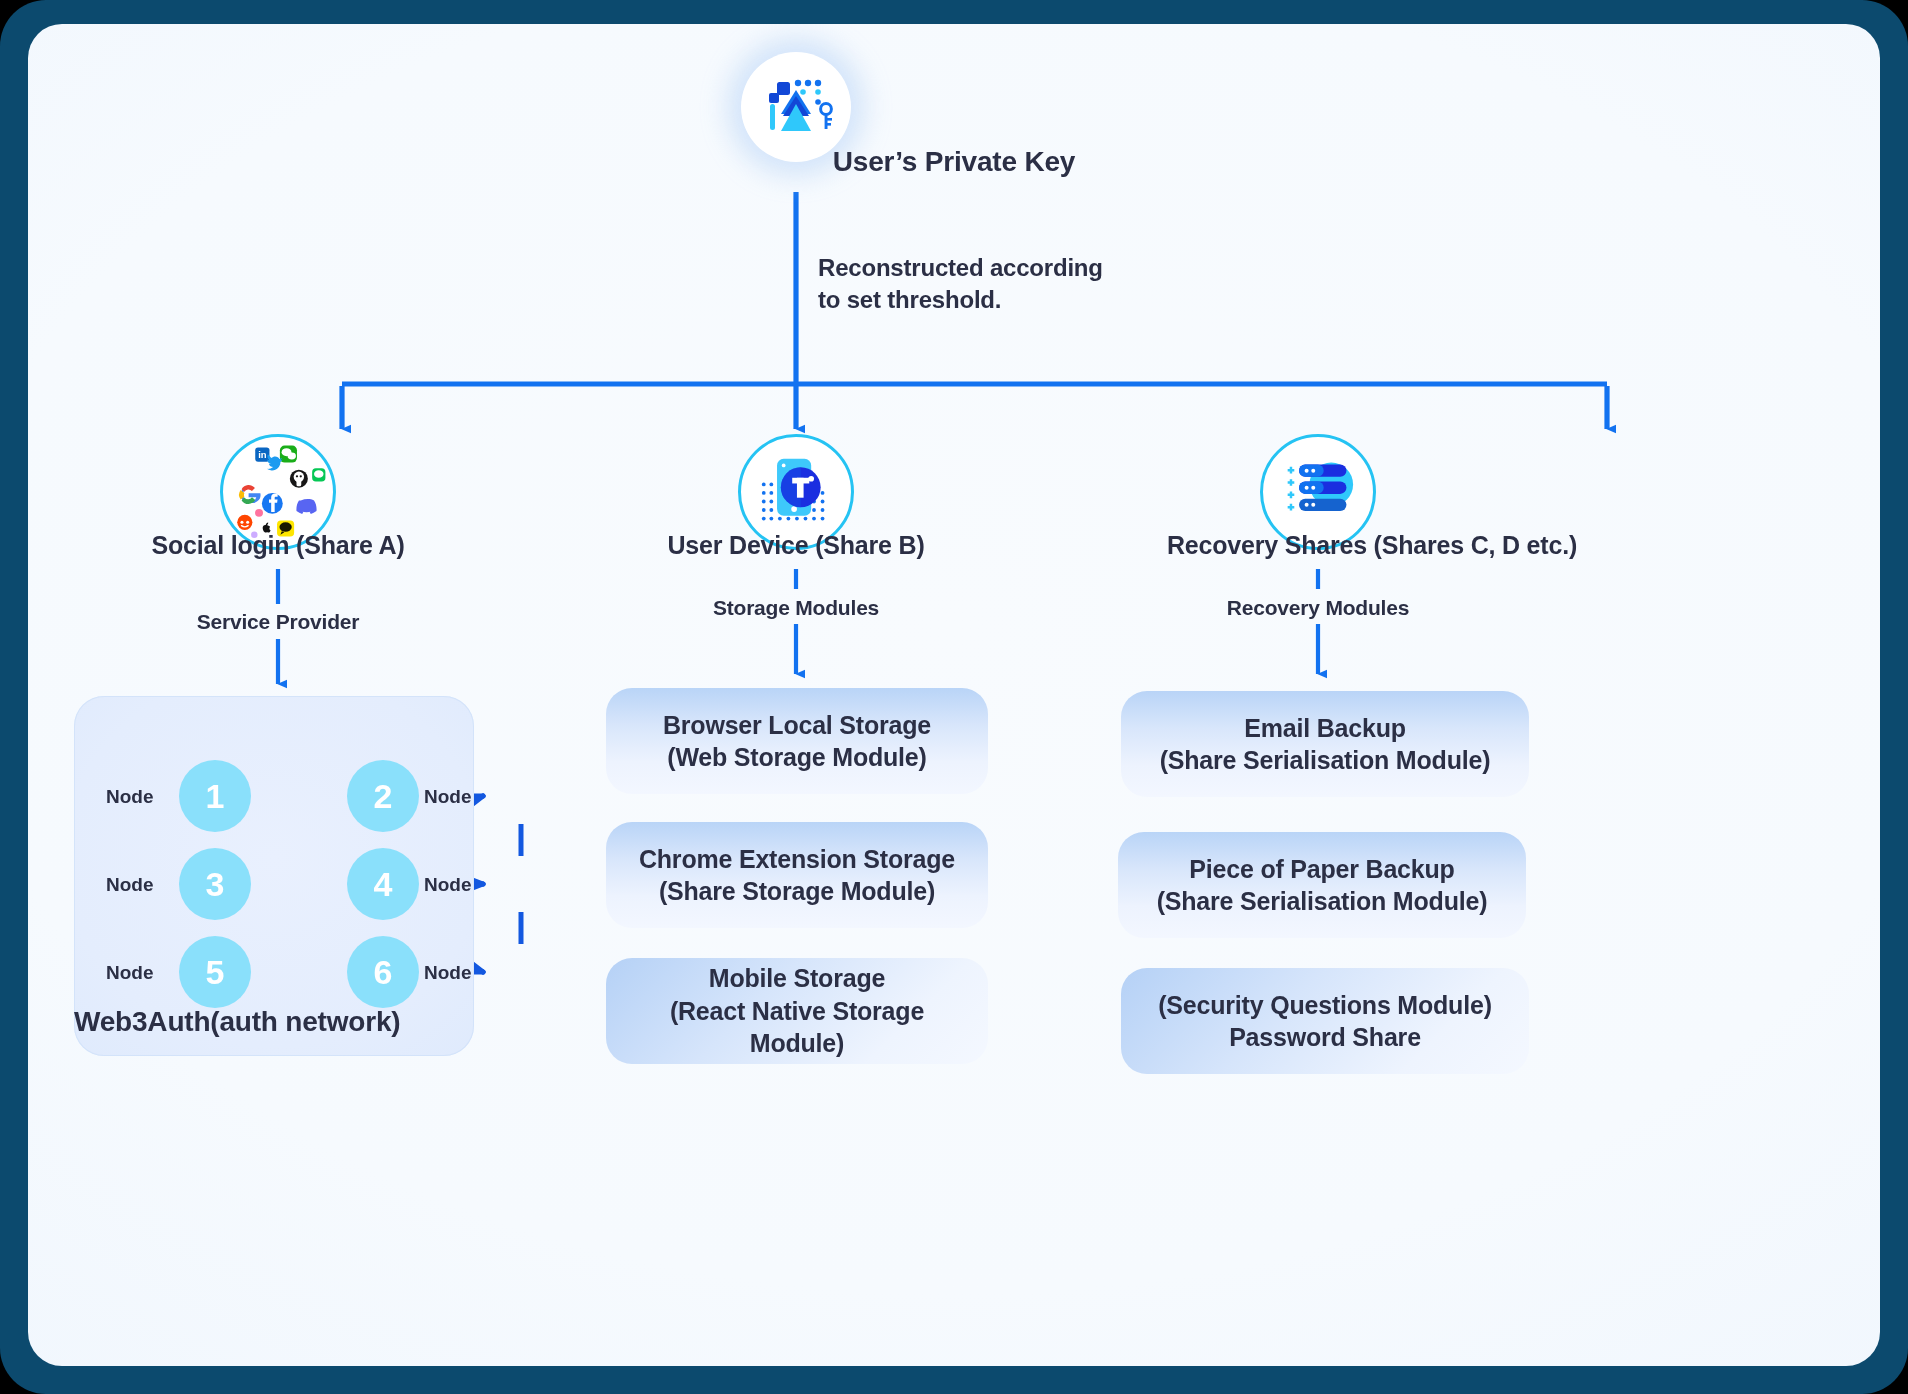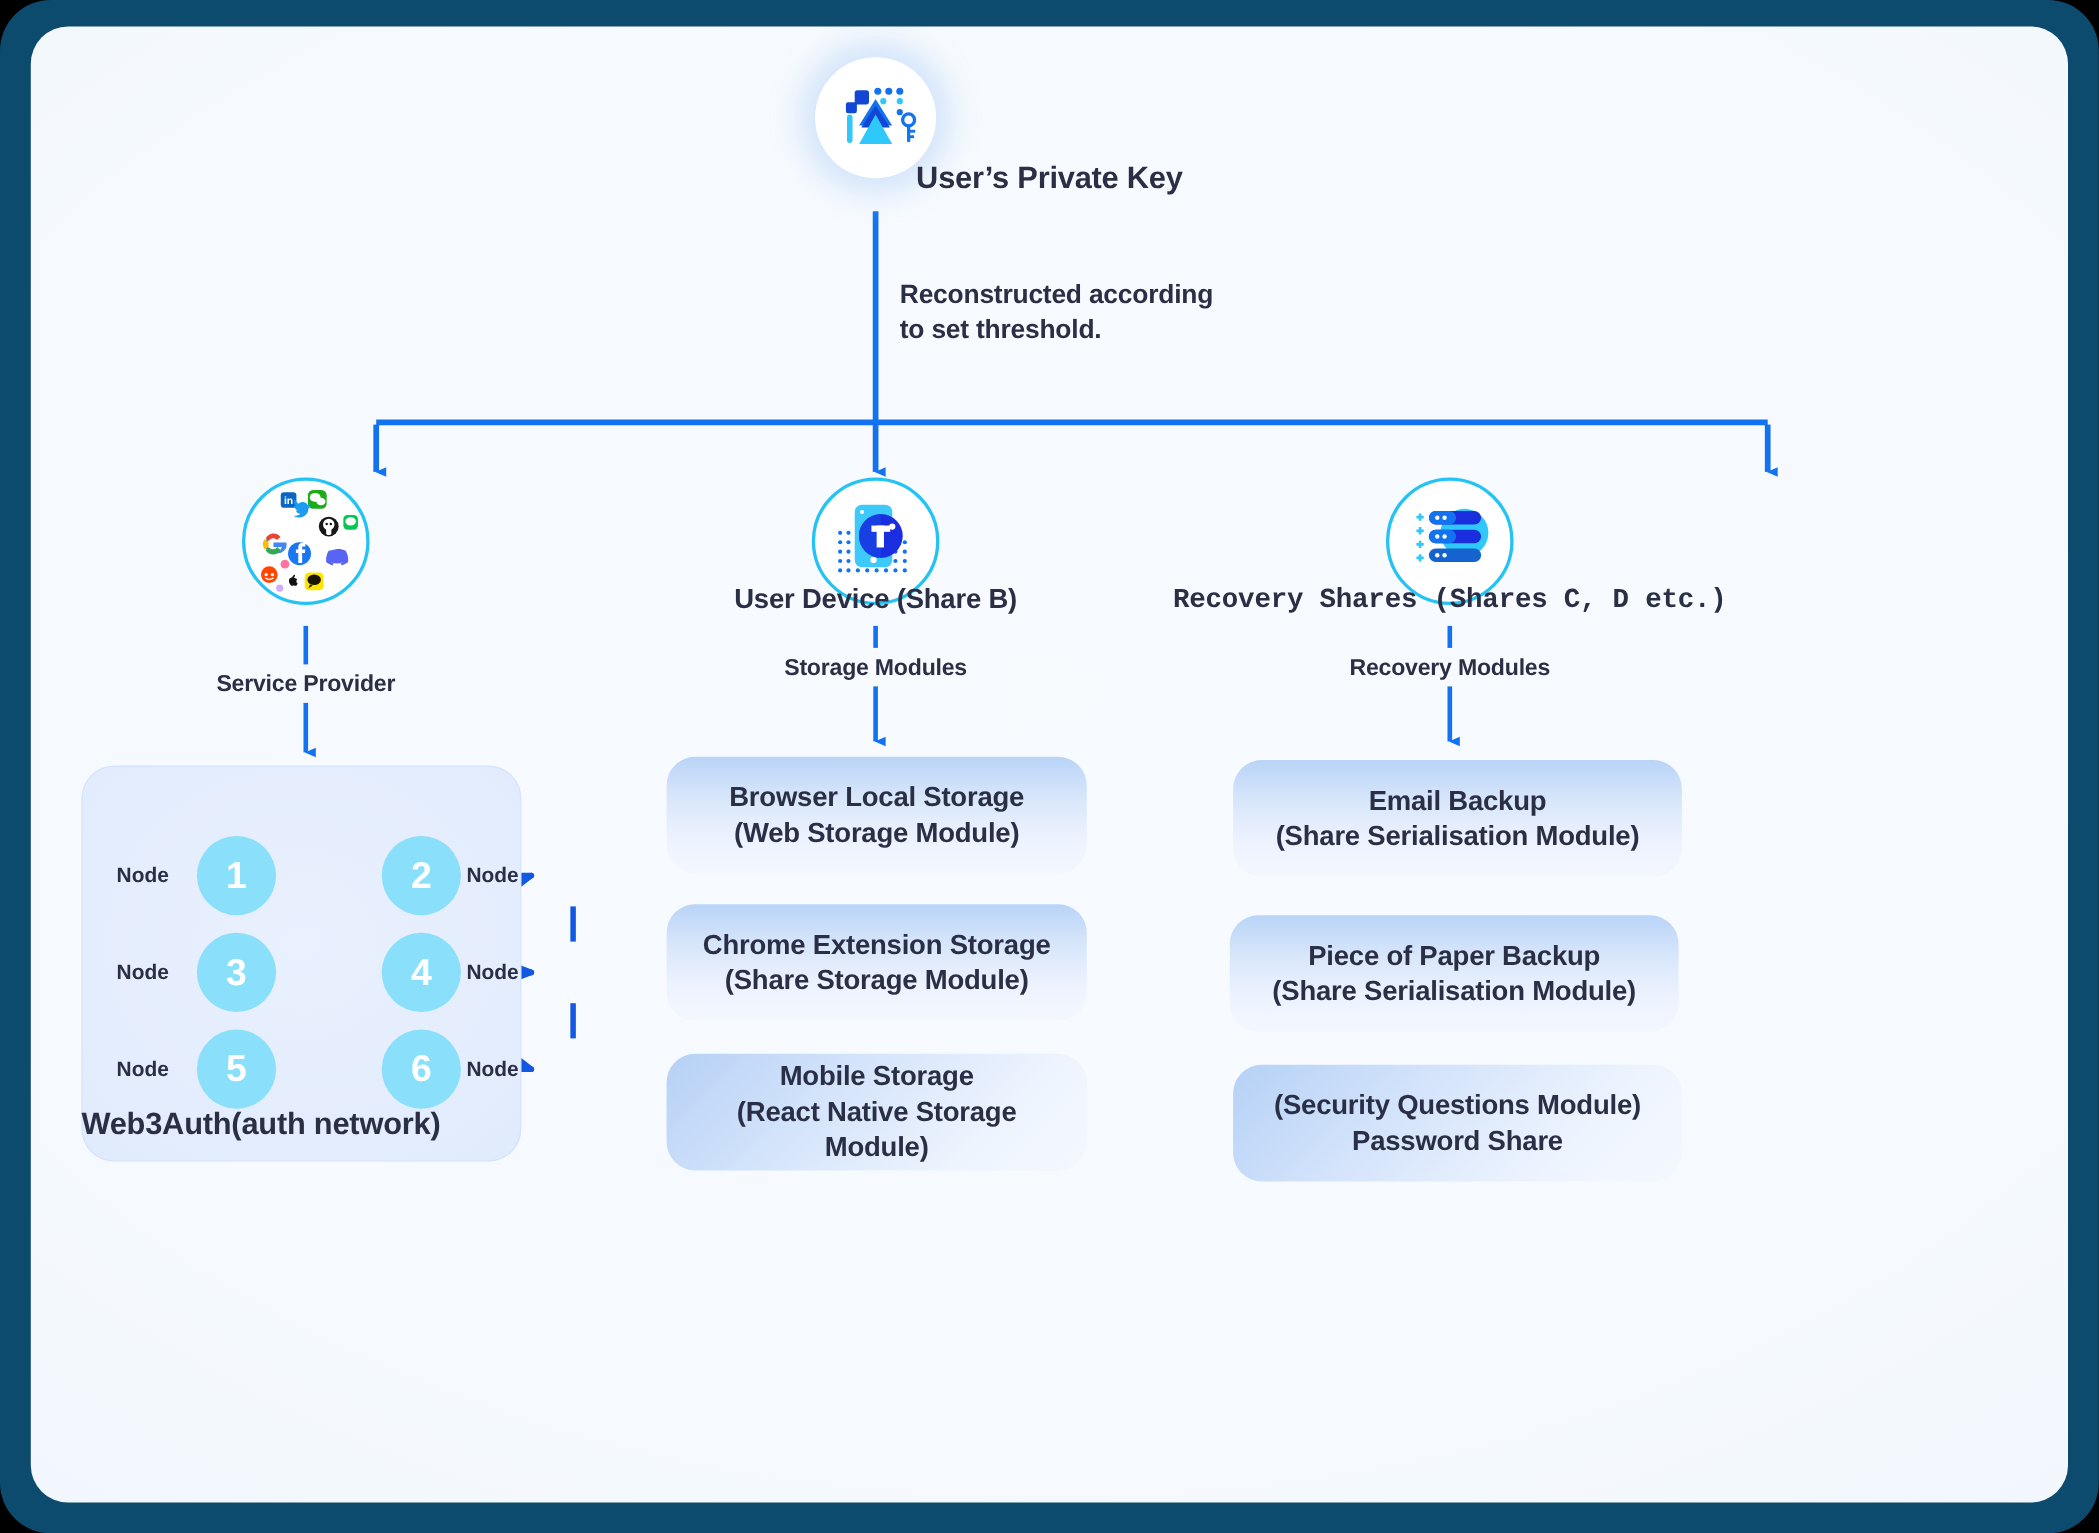--- a/index.html
+++ b/index.html
@@ -237,20 +237,21 @@
         <path d="M48.4,93.8 c-0.9,-1.1 -2.3,-1 -3,-1 c-0.8,0 -1.9,-0.2 -2.8,0.9 c-1,1.1 -0.9,3.2 -0.2,4.7 c0.6,1.3 1.4,2.4 2.2,2.4 c0.6,0 1,-0.4 1.8,-0.4 c0.9,0 1.2,0.4 1.8,0.4 c0.8,0 1.5,-1.2 2,-2.3 c-1.4,-0.7 -1.7,-2.8 -0.5,-3.9 c-0.4,-0.5 -0.8,-0.7 -1.3,-0.8 z M47,92.3 c0.5,-0.6 0.8,-1.4 0.7,-2.2 c-0.7,0 -1.5,0.5 -2,1.1 c-0.4,0.5 -0.8,1.3 -0.7,2.1 c0.8,0.1 1.6,-0.4 2,-1 z" fill="#111"></path>
 
         <rect x="57" y="88" width="18" height="17" rx="4" fill="#fee500"></rect>
         <ellipse cx="66" cy="95" rx="6.5" ry="5" fill="#191600"></ellipse>
         <path d="M62,99.5 l-1.5,3.6 l4.2,-2.6 z" fill="#191600"></path>
 
         <circle cx="38" cy="80" r="4.2" fill="#ff0050" opacity="0.55"></circle>
         <circle cx="33" cy="103" r="3.4" fill="#9146ff" opacity="0.45"></circle>
       </svg>
     </div>
+    <div class="head-label" style="position:absolute; left:0px; top:507px; width:500px;">Social login (Share A)</div>
     <div class="mid-label" style="left:250px; top:586px;">Service Provider</div>
 
     <div id="netpanel" style="left:46px; top:672px; width:400px; height:360px;">
       <div class="net-node" style="left:105px; top:64px;">1</div>
       <div class="net-node" style="left:273px; top:64px;">2</div>
       <div class="net-node" style="left:105px; top:152px;">3</div>
       <div class="net-node" style="left:273px; top:152px;">4</div>
       <div class="net-node" style="left:105px; top:240px;">5</div>
       <div class="net-node" style="left:273px; top:240px;">6</div>
 
@@ -340,21 +341,21 @@
           <circle cx="53" cy="35.5" r="2.1" fill="#fff"></circle>
         <rect x="38" y="47" width="50" height="13" rx="6.5" fill="#1a2ee0"></rect>
         <rect x="38" y="47" width="26" height="13" rx="6.5" fill="#1272f0"></rect>
         <circle cx="46" cy="53.5" r="2.1" fill="#fff"></circle>
           <circle cx="53" cy="53.5" r="2.1" fill="#fff"></circle>
         <rect x="38" y="65" width="50" height="13" rx="6.5" fill="#1563cf"></rect>
         <circle cx="46" cy="71.5" r="2.1" fill="#fff"></circle>
           <circle cx="53" cy="71.5" r="2.1" fill="#fff"></circle>
       </svg>
     </div>
-    <div class="head-label" style="position:absolute; left:1010px; top:507px; width:560px;font-family:Liberation Mono, monospace;">Recovery Shares (Shares C, D etc.)</div>
+    <div class="head-label" style="position:absolute; left:1064px; top:507px; width:560px;">Recovery Shares (Shares C, D etc.)</div>
     <div class="mid-label" style="left:1290px; top:572px;">Recovery Modules</div>
 
     <div class="card g-vert" style="left:1093px; top:667px; width:408px; height:106px;">
       <div class="box-label">
         <div>Email Backup</div>
         <div>(Share Serialisation Module)</div>
       </div>
     </div>
     <div class="card g-vert" style="left:1090px; top:808px; width:408px; height:106px;justify-content:center;">
       <div class="box-label">

